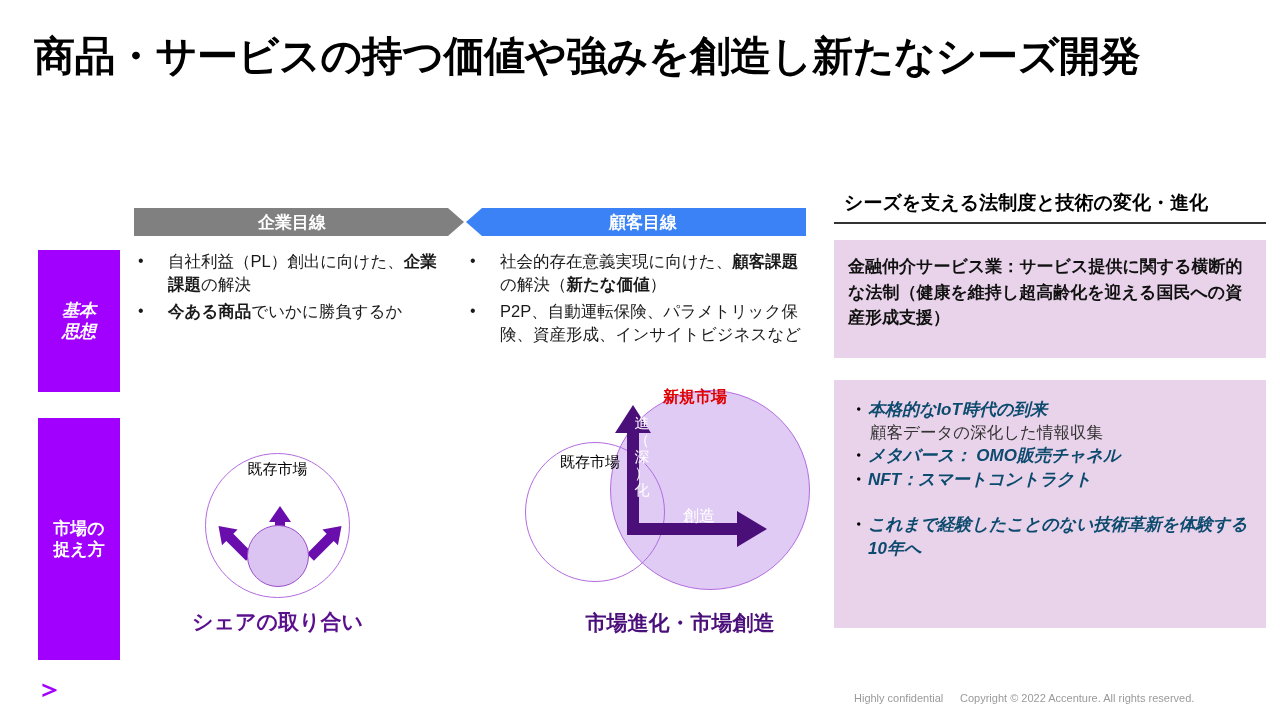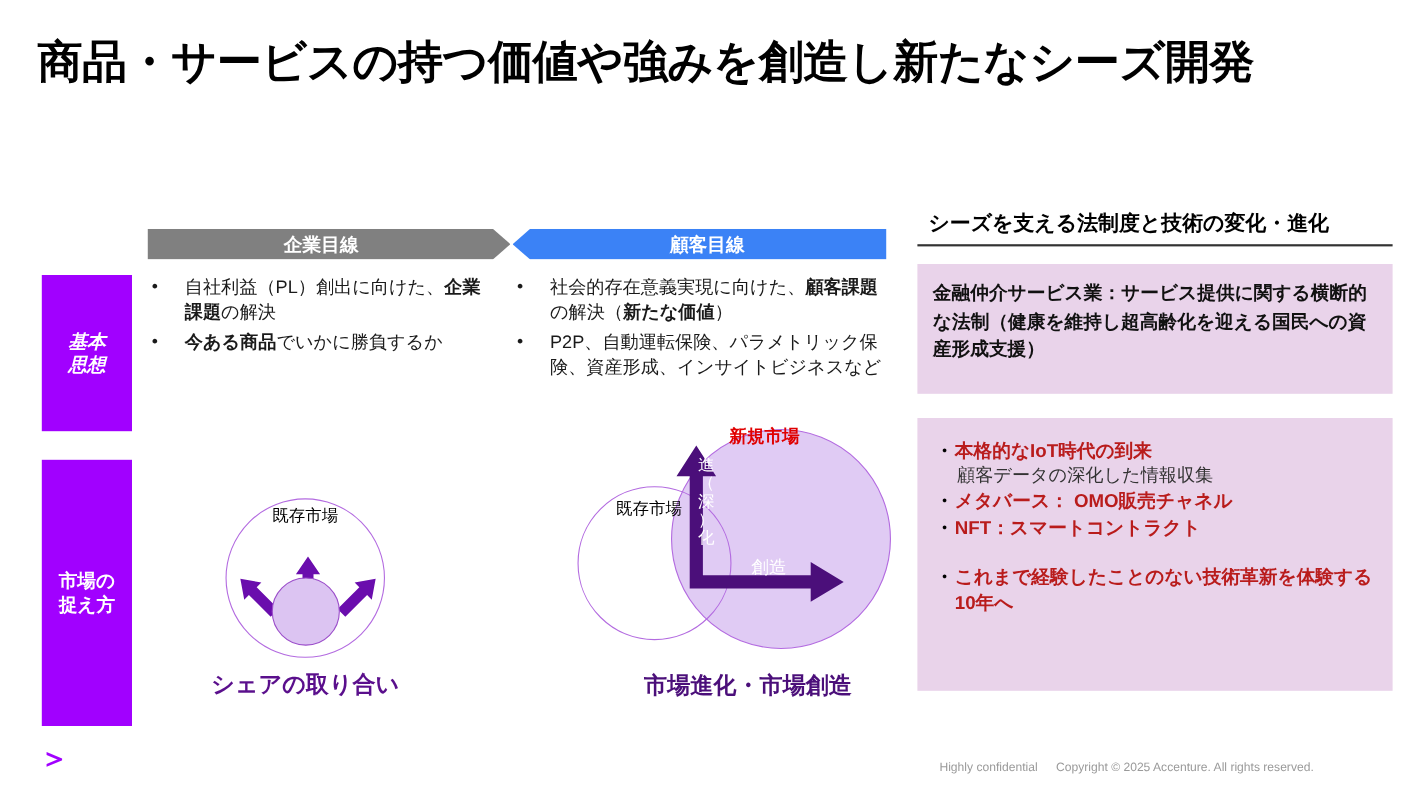--- a/index.html
+++ b/index.html
@@ -211,23 +211,23 @@
     width: 290px;
     text-align: center;
     font-size: 21px;
     font-weight: bold;
     color: #4B0F7A;
   }
 
   
   #right-panel-title {
     position: absolute;
-    left: 844px; top: 190px;
+    left: 816px; top: 190px;
     width: 420px;
-    text-align: left;
+    text-align: center;
     font-size: 19px;
     font-weight: bold;
     color: #000;
   }
   #right-panel-rule {
     position: absolute;
     left: 834px; top: 222px;
     width: 432px; height: 2px;
     background: #333333;
   }
@@ -257,21 +257,21 @@
     align-items: flex-start;
     font-size: 17px;
     line-height: 1.38;
   }
   #info-box-tech .tech-dot {
     flex: 0 0 auto;
     width: 18px;
     font-weight: bold;
   }
   #info-box-tech .tech-body { flex: 1 1 auto; }
-  .tech-main { font-weight: bold; color: #b91c1c; }
+  .tech-main { font-weight: bold; color: #0c4a6e; font-style: italic; }
   .tech-sub {
     font-weight: normal;
     color: #333;
     display: block;
     padding-left: 2px;
     font-size: 16.5px;
   }
   .tech-gap { height: 22px; }
 
   
@@ -401,13 +401,13 @@
     </div>
     <div class="tech-gap"></div>
     <div class="tech-row">
       <span class="tech-dot">・</span>
       <span class="tech-body"><span class="tech-main">これまで経験したことのない技術革新を体験する10年へ</span></span>
     </div>
   </div>
 
 <div id="footer-logo">＞</div>
 <div class="footer-text" id="footer-confidential">Highly confidential</div>
-<div class="footer-text" id="footer-copyright">Copyright © 2025 Accenture. All rights reserved.</div>
+<div class="footer-text" id="footer-copyright">Copyright © 2022 Accenture. All rights reserved.</div>
 
 </body></html>

